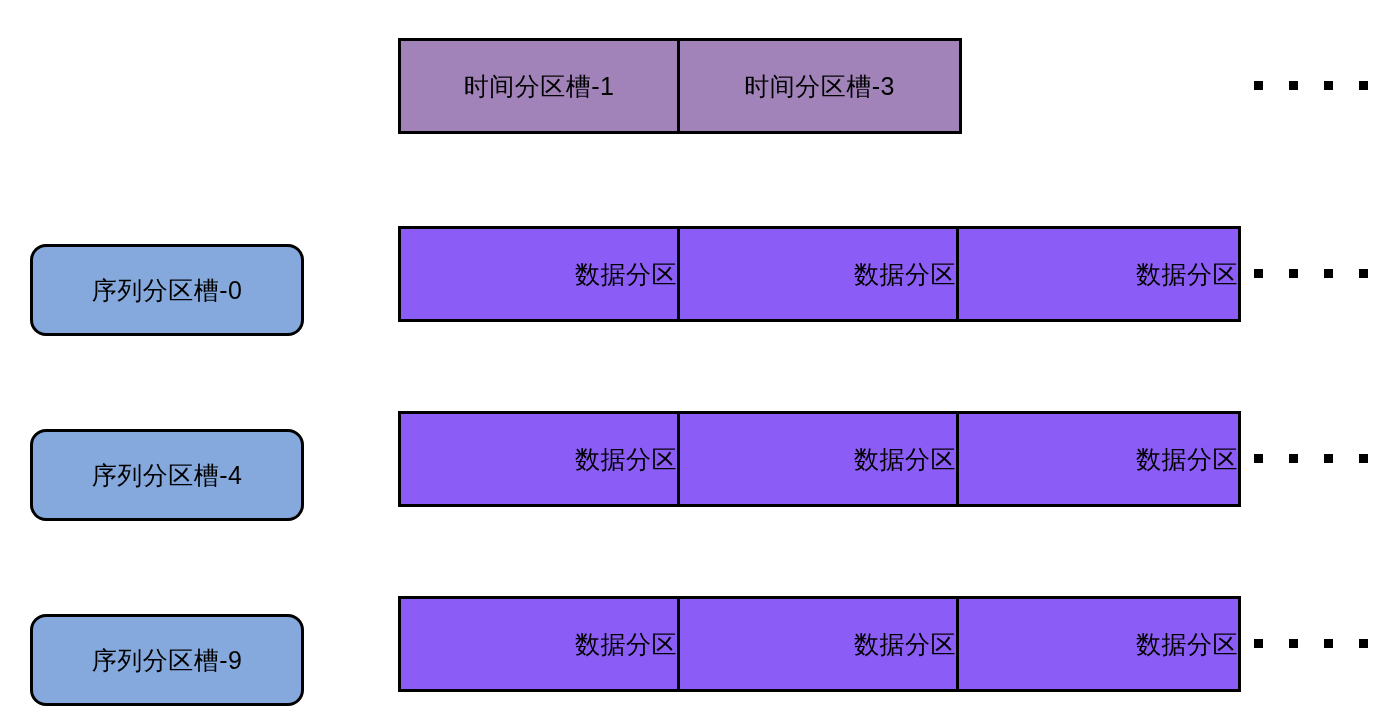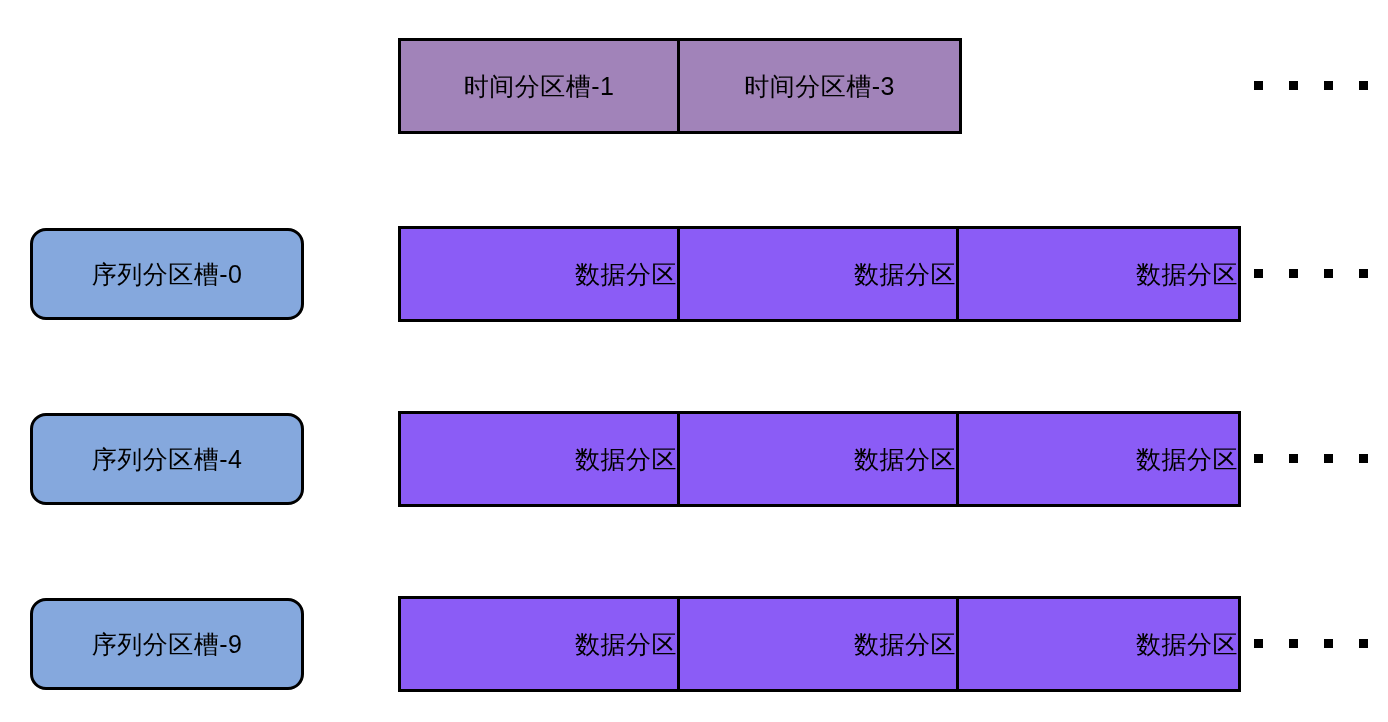--- a/index.html
+++ b/index.html
@@ -100,21 +100,21 @@
     background: #000000;
   }
 
   
   #row-time      { top: 38px; }
   #row-seq-0     { top: 226px; }
   #row-seq-1     { top: 411px; }
   #row-seq-2     { top: 596px; }
 
   .row-strip-y   { top: 0; }
-  .row-pill-y    { top: 2px; }
+  .row-pill-y    { top: 18px; }
   .row-dots-y    { top: 43px; }
 </style>
 </head>
 <body>
 
 <div id="diagram-canvas">
 
   <div class="diagram-row" id="row-time">
     <div class="cell-strip row-strip-y">
       <div class="cell cell-time">

